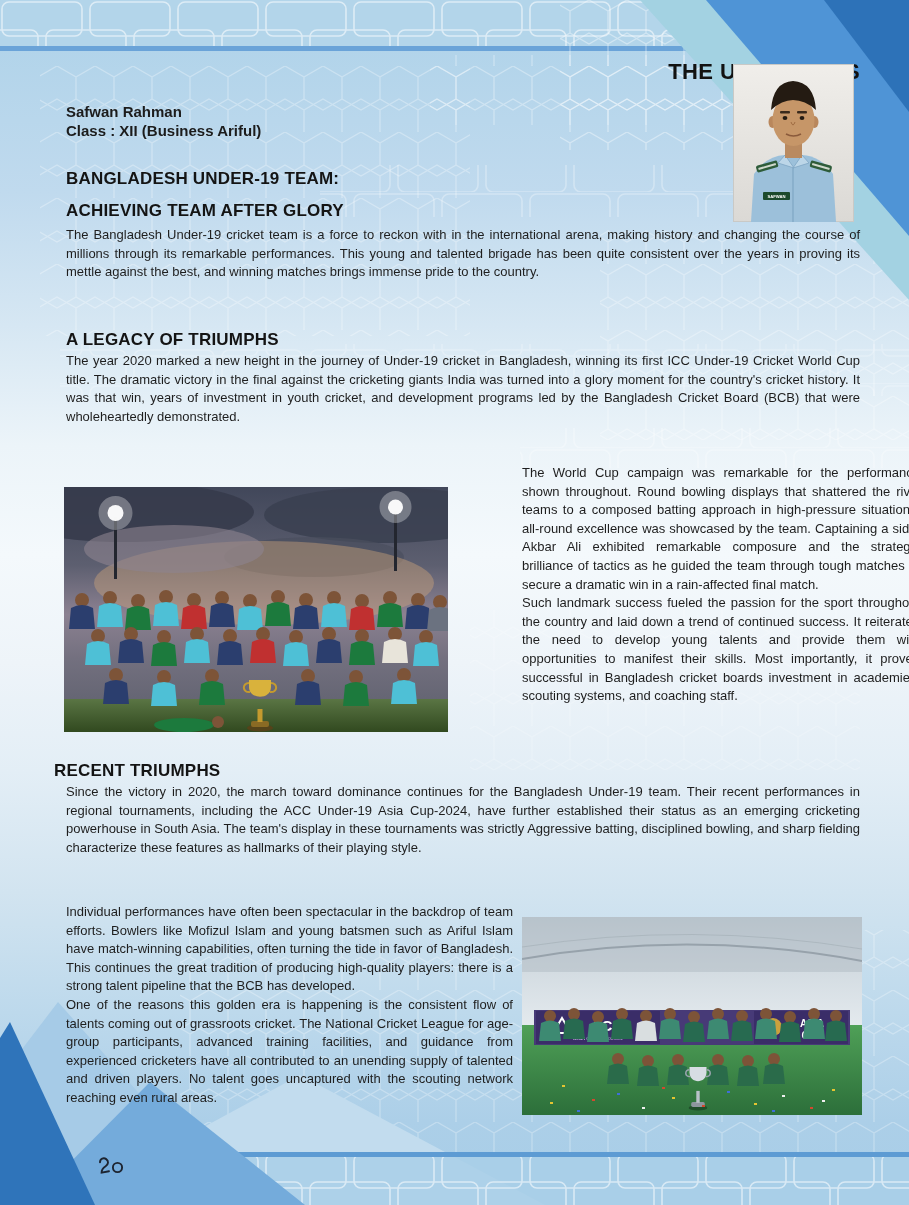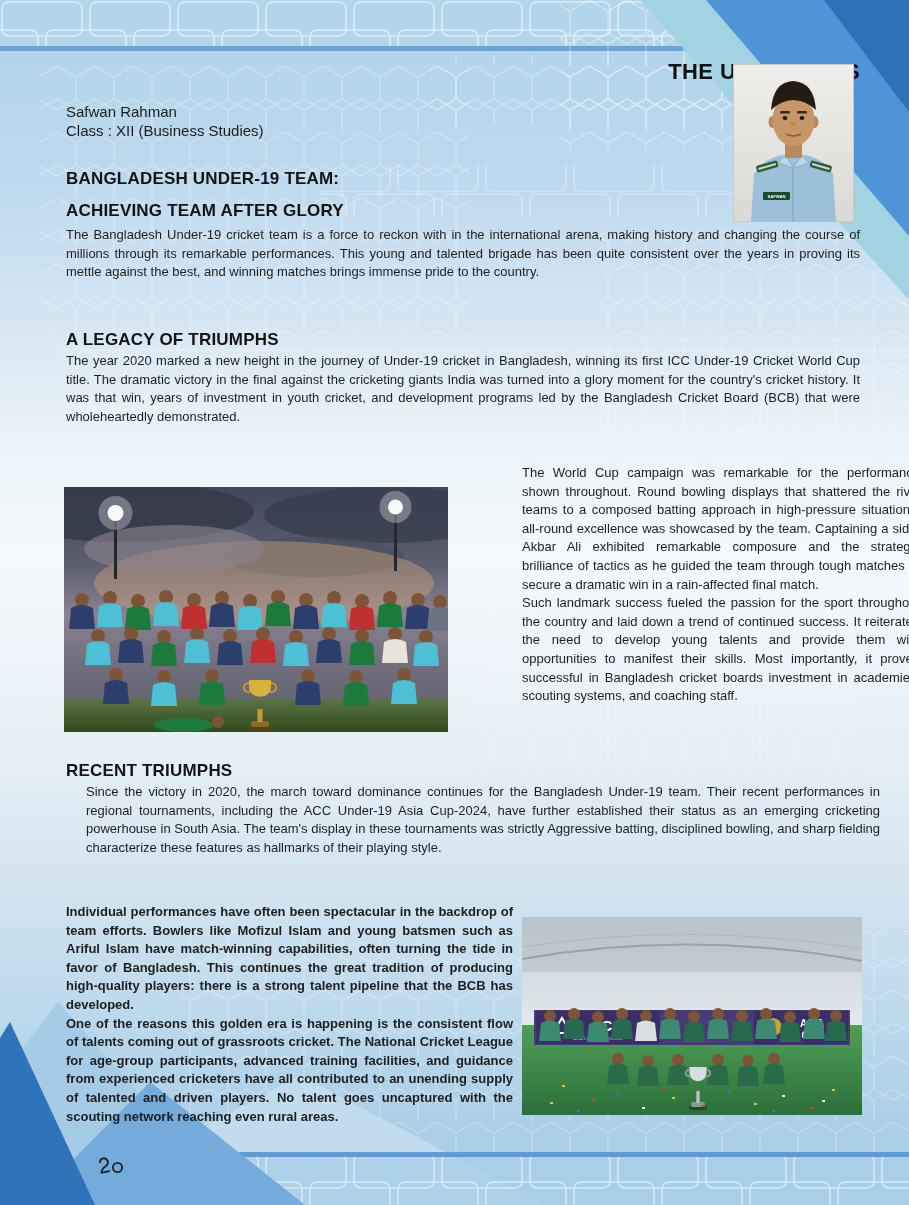--- a/index.html
+++ b/index.html
@@ -11,35 +11,35 @@
       #ecf4f9 37%, #f4f9fc 46%, #eef4f9 55%, #e3eef6 64%,
       #d2e4f0 74%, #bdd9ec 84%, #accfe8 93%, #a7cde7 100%);
   }
   .abs{position:absolute;}
   .deco{position:absolute;inset:0;pointer-events:none;}
   .content{position:absolute;inset:0;}
   .page-title{
     left:66px;top:59px;width:794px;text-align:right;
     font-size:22px;font-weight:bold;color:#121212;letter-spacing:.4px;
   }
-  .author{left:66px;top:102px;font-size:15px;color:#1c1c1c;line-height:19px;}
+  .author{left:66px;top:102px;font-size:15px;color:#1c1c1c;line-height:19px;font-weight:bold;}
   .heading{font-size:17px;font-weight:bold;color:#141414;letter-spacing:.2px;text-align:right;}
   .h-team{left:66px;top:169px;}
   .h-glory{left:66px;top:201px;}
   .h-legacy{left:66px;top:330px;}
-  .h-triumphs{left:66px;top:761px;}
+  .h-triumphs{left:54px;top:761px;}
   .body-par{
     font-size:13px;line-height:18.6px;text-align:justify;color:#1e1e1e;
     margin:0;white-space:pre-line;
   }
   .p-intro{left:66px;top:226px;width:794px;}
   .p-legacy{left:66px;top:352px;width:794px;}
   .p-worldcup{left:486px;top:464px;width:398px;margin-left:36px;}
-  .p-triumphs{left:66px;top:783px;width:794px;margin-left:20px;}
-  .p-individual{left:66px;top:903px;width:447px;font-weight:bold;}
+  .p-triumphs{left:66px;top:783px;width:794px;}
+  .p-individual{left:66px;top:903px;width:447px;}
   .photo{display:block;}
   .student-photo{left:733px;top:64px;}
   .photo1{left:64px;top:487px;}
   .photo2{left:522px;top:917px;}
   .page-number{left:96px;top:1156px;width:30px;height:20px;}
 </style>
 </head>
 <body>
 
 <div class="page">
@@ -94,21 +94,21 @@
       <polygon points="10,1022 95,1205 0,1205 0,1038" fill="#2f74ba"></polygon>
     </g>
   </svg>
 
   <div class="content">
 
     <div class="abs page-title">THE U-19 TIGERS</div>
 
     <div class="abs author">
       <div>Safwan Rahman</div>
-      <div>Class : XII (Business Studies)</div>
+      <div>Class : XII (Business Ariful)</div>
     </div>
 
     <svg class="abs photo student-photo" width="121" height="158" viewBox="0 0 121 158">
       <defs>
         <linearGradient id="stG" x1="0" y1="0" x2="0" y2="1">
           <stop offset="0" stop-color="#f0eeea"></stop>
             <stop offset="1" stop-color="#dbd9d5"></stop>
         </linearGradient>
       </defs>
       <rect width="121" height="158" fill="url(#stG)"></rect>

